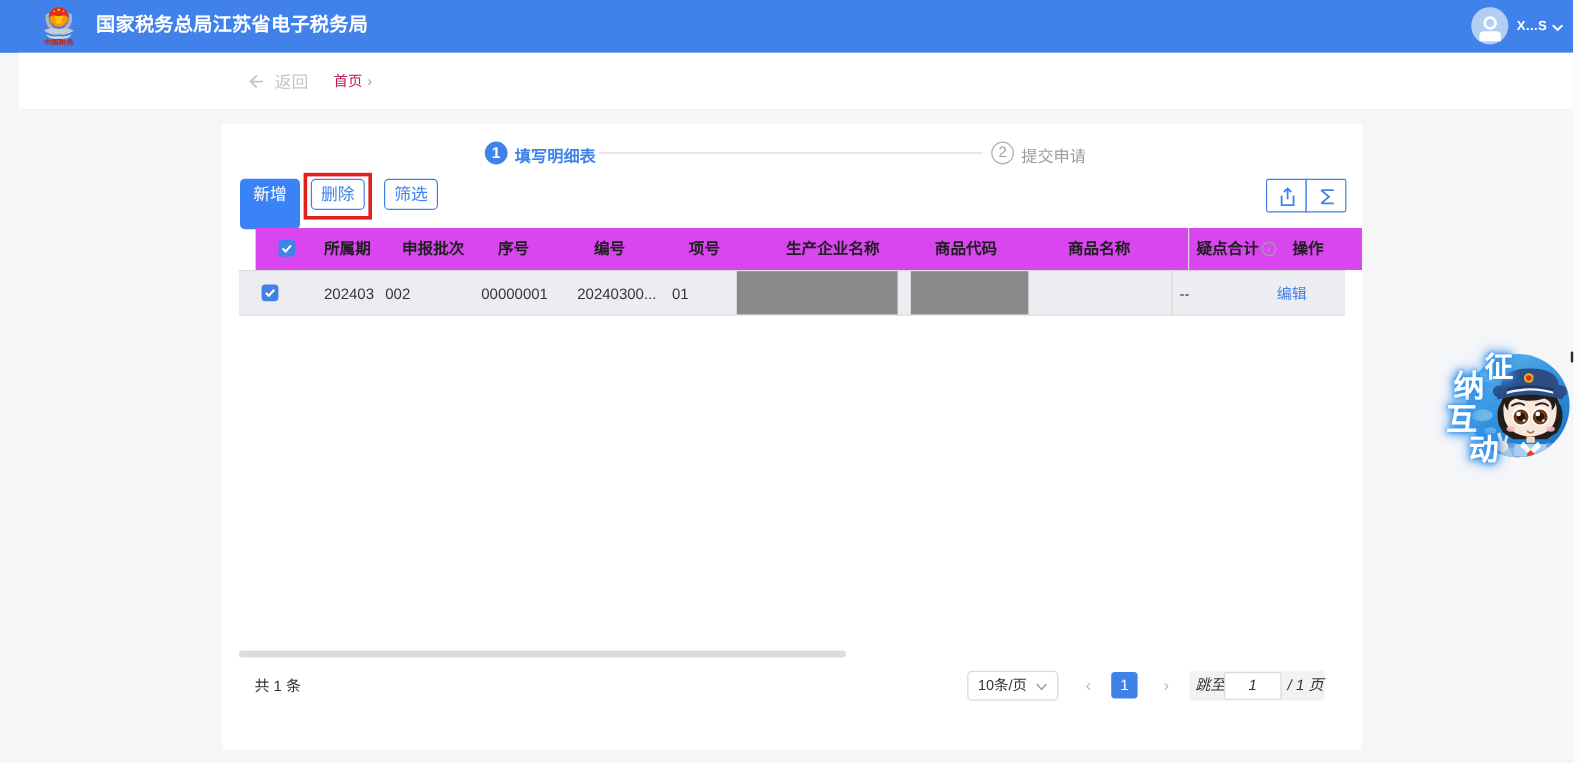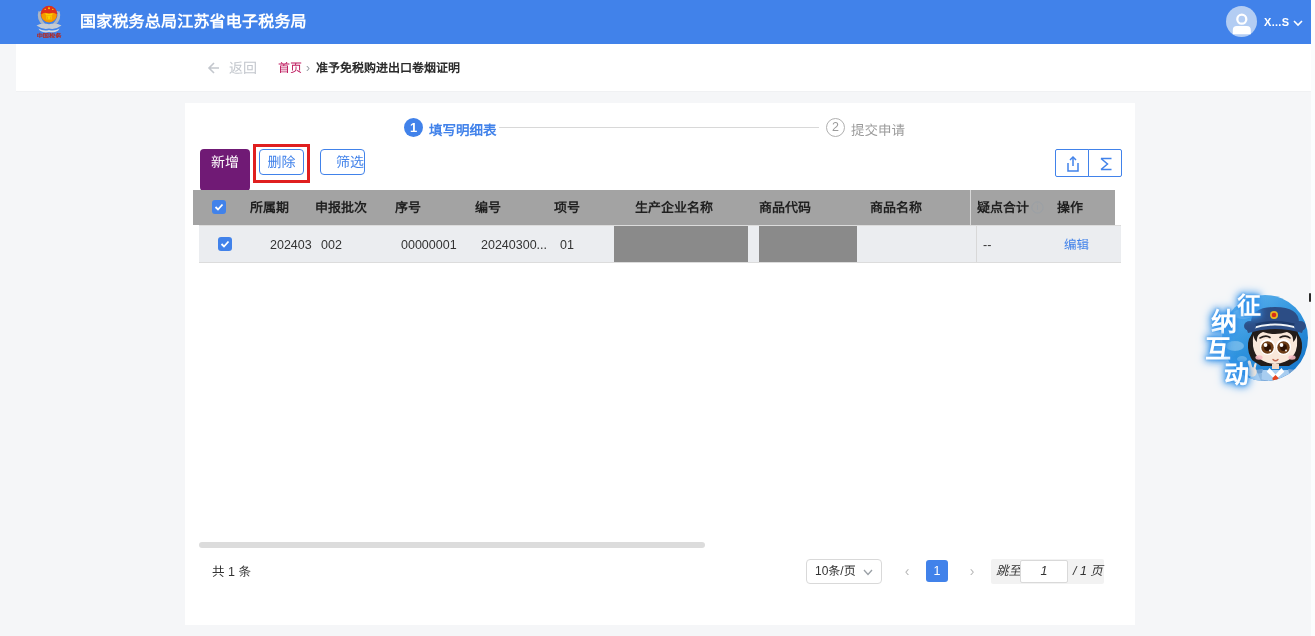--- a/index.html
+++ b/index.html
@@ -27,29 +27,29 @@
 
 
 .step { position:absolute; top:14px; left:0; width:100%; height:24px; }
 .s-c1 { position:absolute; left:219px; top:1px; width:19px; height:19px; border-radius:50%; background:#4182ea; color:#fff; font-size:13px; font-weight:bold; text-align:center; line-height:19px; }
 .s-t1 { position:absolute; left:244px; top:2px; font-size:13.5px; font-weight:bold; color:#4182ea; }
 .s-line { position:absolute; left:314px; top:10px; width:320px; height:1px; background:#d8d8d8; }
 .s-c2 { position:absolute; left:641px; top:1px; width:19px; height:19px; border-radius:50%; border:1px solid #b0b0b0; color:#9b9b9b; font-size:12.5px; text-align:center; line-height:17px; background:#fff; }
 .s-t2 { position:absolute; left:666px; top:2px; font-size:13.5px; color:#9b9b9b; }
 
 
-.btn-add { position:absolute; left:15px; top:46px; width:50px; height:42px; background:#701a75; border-radius:4px; color:#fff; font-size:14px; text-align:center; line-height:26px; }
+.btn-add { position:absolute; left:15px; top:46px; width:50px; height:42px; background:#3b82f6; border-radius:4px; color:#fff; font-size:14px; text-align:center; line-height:26px; }
 .red-box { position:absolute; left:68px; top:41px; width:57px; height:39px; border:3px solid #e01f1f; }
 .btn-del { position:absolute; left:74px; top:46px; width:45px; height:26px; background:#fff; border:1px solid #4182ea; border-radius:4px; color:#4182ea; font-size:14px; text-align:center; line-height:24px; }
-.btn-filter { position:absolute; left:135px; top:46px; width:45px; height:26px; background:#fff; border:1px solid #4182ea; border-radius:4px; color:#4182ea; font-size:14px; text-align:right; line-height:24px; }
+.btn-filter { position:absolute; left:135px; top:46px; width:45px; height:26px; background:#fff; border:1px solid #4182ea; border-radius:4px; color:#4182ea; font-size:14px; text-align:center; line-height:24px; }
 .btn-exp { position:absolute; left:870px; top:46px; width:34px; height:28px; background:#fff; border:1px solid #4182ea; border-radius:2px 0 0 2px; }
 .btn-sum { position:absolute; left:903px; top:46px; width:34px; height:28px; background:#fff; border:1px solid #4182ea; border-radius:0 2px 2px 0; color:#4182ea; font-size:17px; text-align:center; line-height:26px; }
 
 
-.thead { position:absolute; left:8px; top:87px; width:922px; height:35px; background:#a3a3a3; }
+.thead { position:absolute; left:28px; top:87px; width:922px; height:35px; background:#d946ef; }
 .trow { position:absolute; left:14px; top:122px; width:922px; height:38px; background:#ebedf0; border-top:1px solid #dcdcdc; border-bottom:1px solid #dcdcdc; }
 .th { position:absolute; font-size:13px; font-weight:bold; color:#1f1f1f; top:0; height:35px; line-height:35px; white-space:nowrap; }
 .td { position:absolute; font-size:12.5px; color:#333; top:0; height:38px; line-height:38px; white-space:nowrap; }
 .cbx { position:absolute; left:19px; width:14px; height:14px; background:#4182ea; border-radius:3px; }
 .cbx svg { position:absolute; left:1px; top:1px; }
 .vsep { position:absolute; left:777px; top:0; width:1px; background:#d8d8d8; height:100%; }
 .mask { position:absolute; background:#8a8a8a; top:0; height:100%; }
 
 
 .sbar { position:absolute; left:14px; top:439px; width:922px; height:6px; }
@@ -106,21 +106,20 @@
     </svg>
 </div>
 
 <div class="bc">
   <svg style="position:absolute;left:190px;top:17px;" width="14" height="14" viewBox="0 0 14 14">
       <path d="M8 2 L3 7 L8 12 M3 7 L13 7" fill="none" stroke="#c3c7cd" stroke-width="1.6"></path>
     </svg>
   <div class="bc-back" style="left:213px;">返回</div>
   <div class="bc-home">首页</div>
   <div class="bc-sep">›</div>
-  <div class="bc-cur">准予免税购进出口卷烟证明</div>
 </div>
 
 <div class="card">
   <div class="step">
     <div class="s-c1">1</div>
     <div class="s-t1">填写明细表</div>
     <div class="s-line"></div>
     <div class="s-c2">2</div>
     <div class="s-t2">提交申请</div>
   </div>

